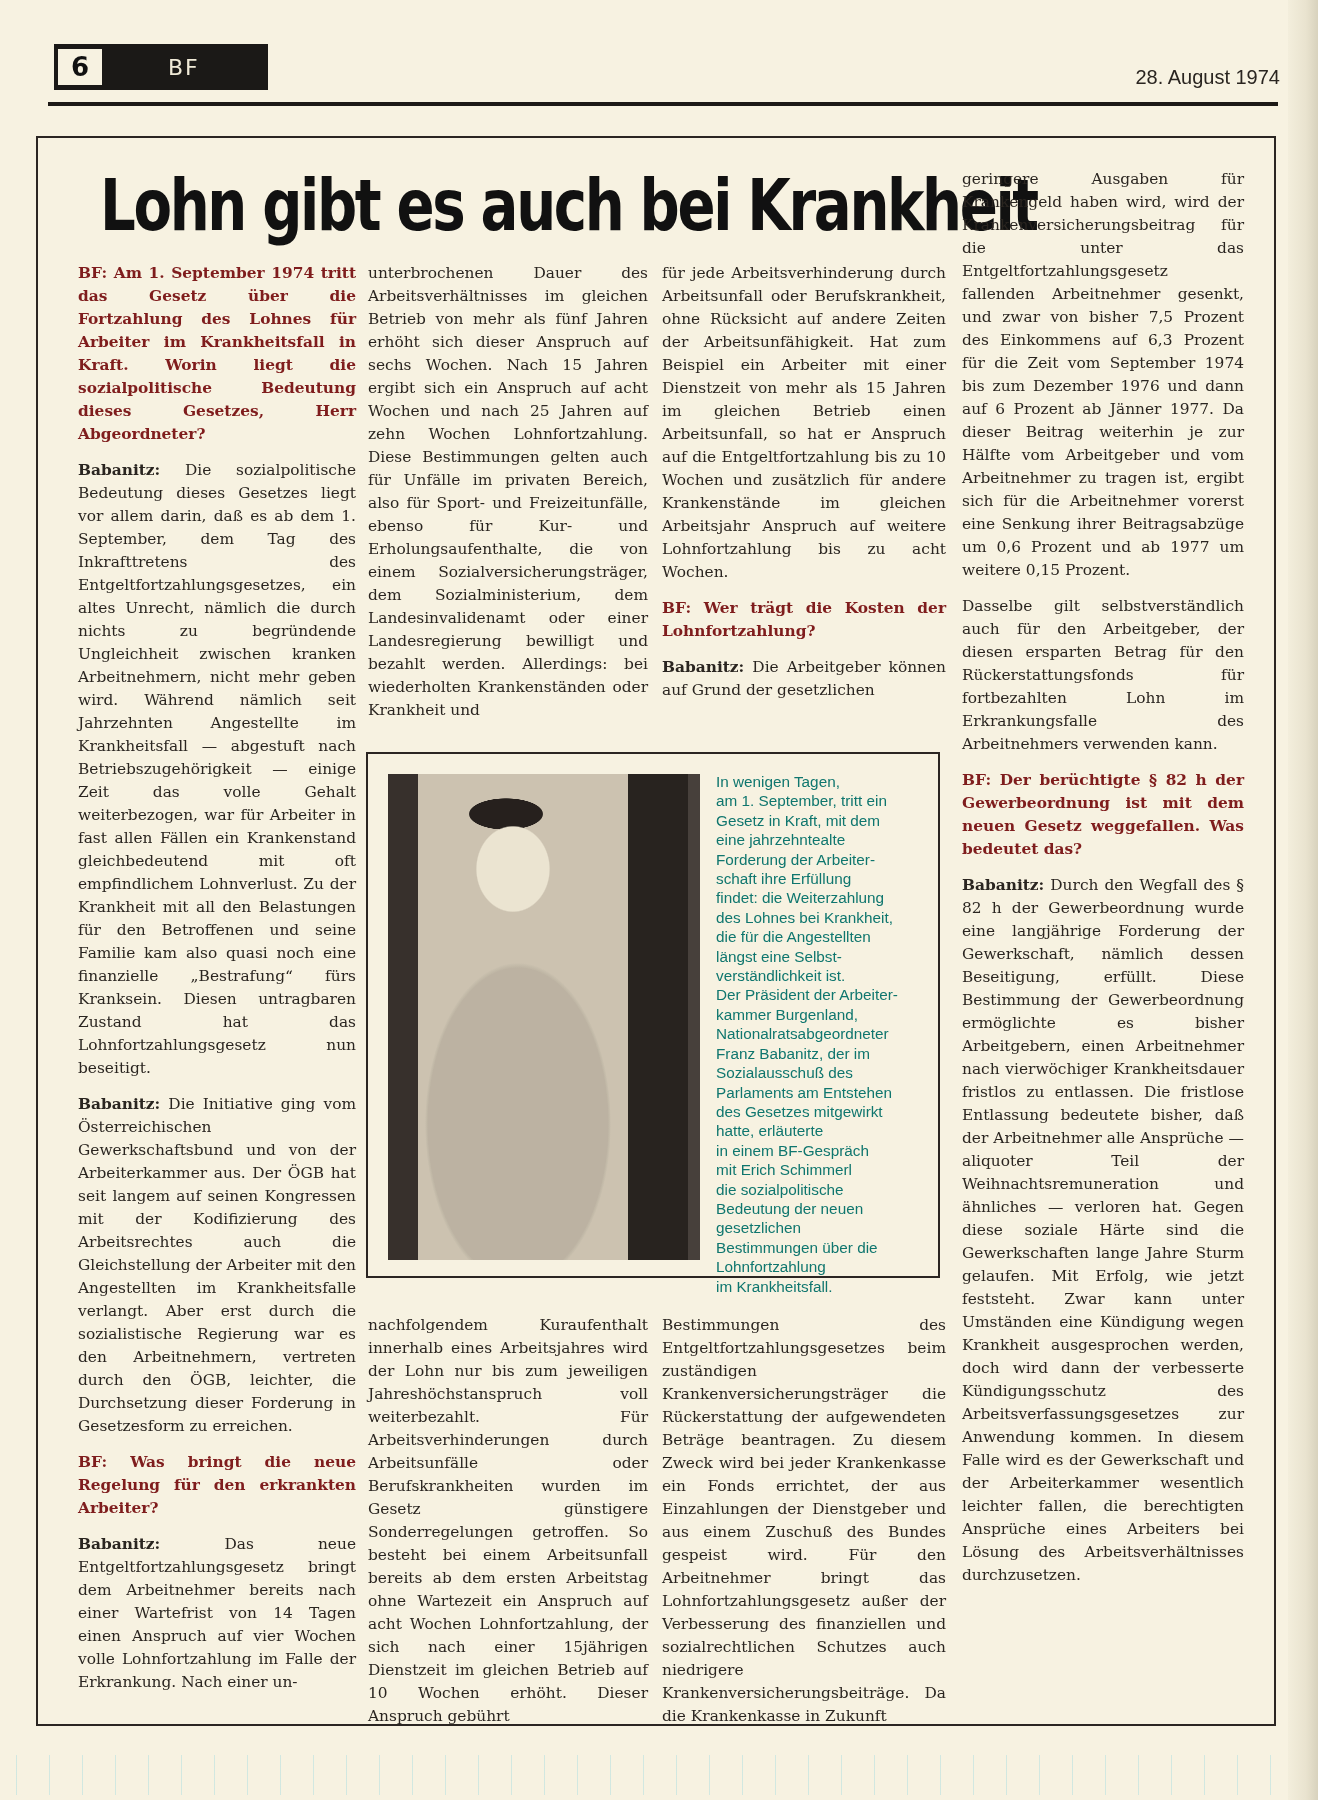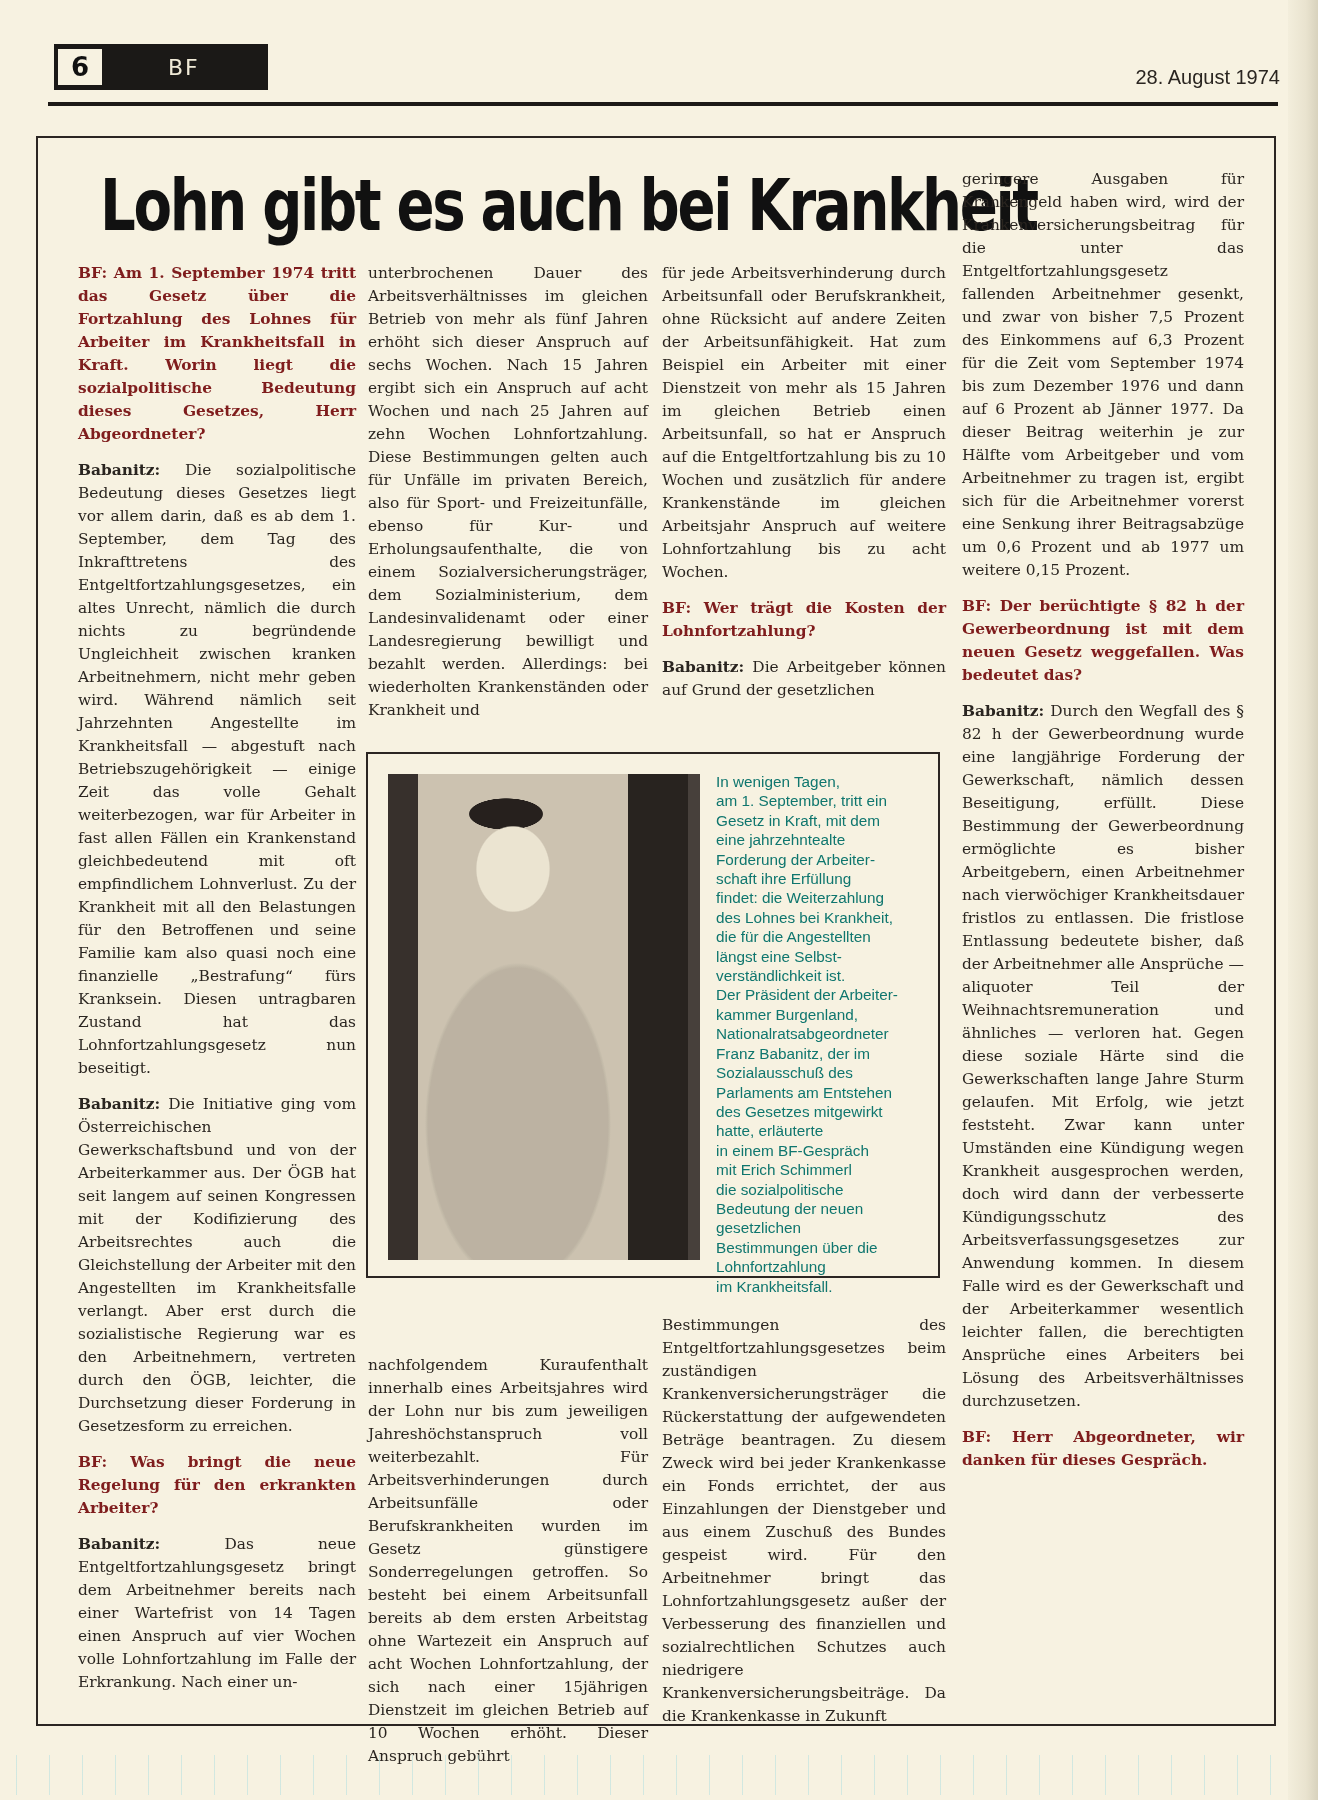--- a/index.html
+++ b/index.html
@@ -47,21 +47,21 @@
     position:absolute; font-size:15.4px; line-height:23px; text-align:justify;
     hyphens:manual;
   }
   .col p { margin:0 0 13px 0; }
   .q { font-weight:bold; color:#7f1d1d; }
   .spk { font-weight:bold; }
   .c1 { left:78px; top:262px; width:278px; }
   .c2 { left:368px; top:262px; width:280px; }
   .c3 { left:662px; top:262px; width:284px; }
   .c4 { left:962px; top:168px; width:282px; }
-  .c2b { left:368px; top:1314px; width:280px;margin-top:40px; }
+  .c2b { left:368px; top:1314px; width:280px; }
   .c3b { left:662px; top:1314px; width:284px; }
   .photo-box {
     position:absolute; left:366px; top:752px; width:574px; height:526px;
     border:2px solid #2b2622; box-sizing:border-box; background:#f7f2e1;
   }
   .photo {
     position:absolute; left:20px; top:20px; width:312px; height:486px;
     background:
       radial-gradient(ellipse 60px 70px at 125px 95px, #e6dfcd 60%, transparent 62%),
       radial-gradient(ellipse 52px 22px at 118px 40px, #2a2522 70%, transparent 72%),
@@ -109,23 +109,23 @@
 </div>
 
 <div class="col c3">
   <p>für jede Arbeitsverhinderung durch Arbeitsunfall oder Berufskrankheit, ohne Rücksicht auf andere Zeiten der Arbeitsunfähigkeit. Hat zum Beispiel ein Arbeiter mit einer Dienstzeit von mehr als 15 Jahren im gleichen Betrieb einen Arbeitsunfall, so hat er Anspruch auf die Entgeltfortzahlung bis zu 10 Wochen und zusätzlich für andere Krankenstände im gleichen Arbeitsjahr Anspruch auf weitere Lohnfortzahlung bis zu acht Wochen.</p>
   <p class="q"><span>BF:</span> <span>Wer trägt die Kosten der Lohnfortzahlung?</span></p>
   <p><span class="spk">Babanitz:</span> <span>Die Arbeitgeber können auf Grund der gesetzlichen</span></p>
 </div>
 
 <div class="col c4">
   <p>geringere Ausgaben für Krankengeld haben wird, wird der Krankenversicherungsbeitrag für die unter das Entgeltfortzahlungsgesetz fallenden Arbeitnehmer gesenkt, und zwar von bisher 7,5 Prozent des Einkommens auf 6,3 Prozent für die Zeit vom September 1974 bis zum Dezember 1976 und dann auf 6 Prozent ab Jänner 1977. Da dieser Beitrag weiterhin je zur Hälfte vom Arbeitgeber und vom Arbeitnehmer zu tragen ist, ergibt sich für die Arbeitnehmer vorerst eine Senkung ihrer Beitragsabzüge um 0,6 Prozent und ab 1977 um weitere 0,15 Prozent.</p>
+  <p>Dasselbe gilt selbstverständlich auch für den Arbeitgeber, der diesen ersparten Betrag für den Rückerstattungsfonds für fortbezahlten Lohn im Erkrankungsfalle des Arbeitnehmers verwenden kann.</p>
   <p class="q"><span>BF:</span> <span>Der berüchtigte § 82 h der Gewerbeordnung ist mit dem neuen Gesetz weggefallen. Was bedeutet das?</span></p>
   <p><span class="spk">Babanitz:</span> <span>Durch den Wegfall des § 82 h der Gewerbeordnung wurde eine langjährige Forderung der Gewerkschaft, nämlich dessen Beseitigung, erfüllt. Diese Bestimmung der Gewerbeordnung ermöglichte es bisher Arbeitgebern, einen Arbeitnehmer nach vierwöchiger Krankheitsdauer fristlos zu entlassen. Die fristlose Entlassung bedeutete bisher, daß der Arbeitnehmer alle Ansprüche — aliquoter Teil der Weihnachtsremuneration und ähnliches — verloren hat. Gegen diese soziale Härte sind die Gewerkschaften lange Jahre Sturm gelaufen. Mit Erfolg, wie jetzt feststeht. Zwar kann unter Umständen eine Kündigung wegen Krankheit ausgesprochen werden, doch wird dann der verbesserte Kündigungsschutz des Arbeitsverfassungsgesetzes zur Anwendung kommen. In diesem Falle wird es der Gewerkschaft und der Arbeiterkammer wesentlich leichter fallen, die berechtigten Ansprüche eines Arbeiters bei Lösung des Arbeitsverhältnisses durchzusetzen.</span></p>
-  <p class="q"><span>BF:</span> <span>Herr Abgeordneter, wir danken für dieses Gespräch.</span></p>
 </div>
 
 <div class="photo-box">
   <div class="photo" title="Halftone photo of Franz Babanitz in a suit, standing at a lectern"></div>
   <div class="caption">
     <span>In wenigen Tagen,</span>
     <span>am 1. September, tritt ein</span>
     <span>Gesetz in Kraft, mit dem</span>
     <span>eine jahrzehntealte</span>
     <span>Forderung der Arbeiter-</span>

